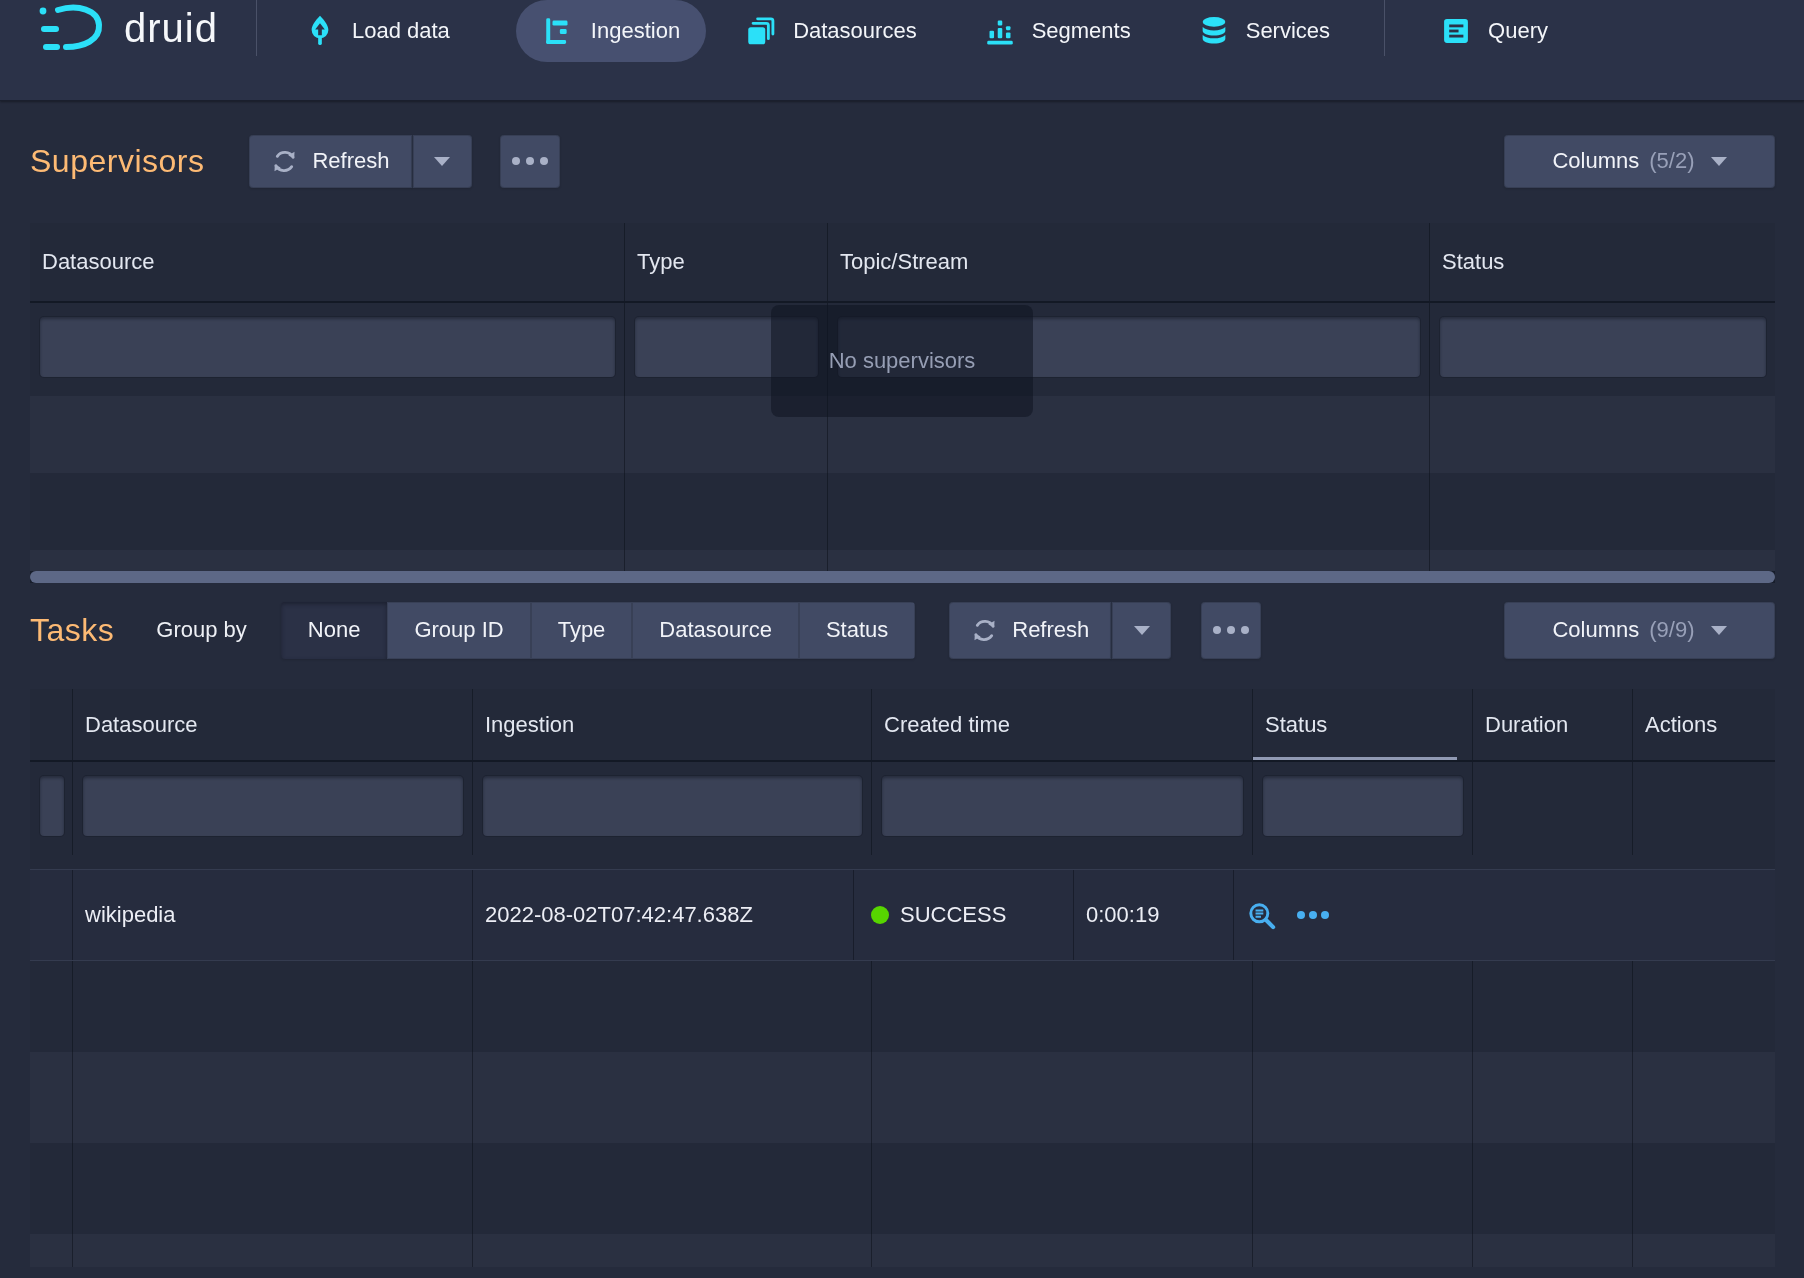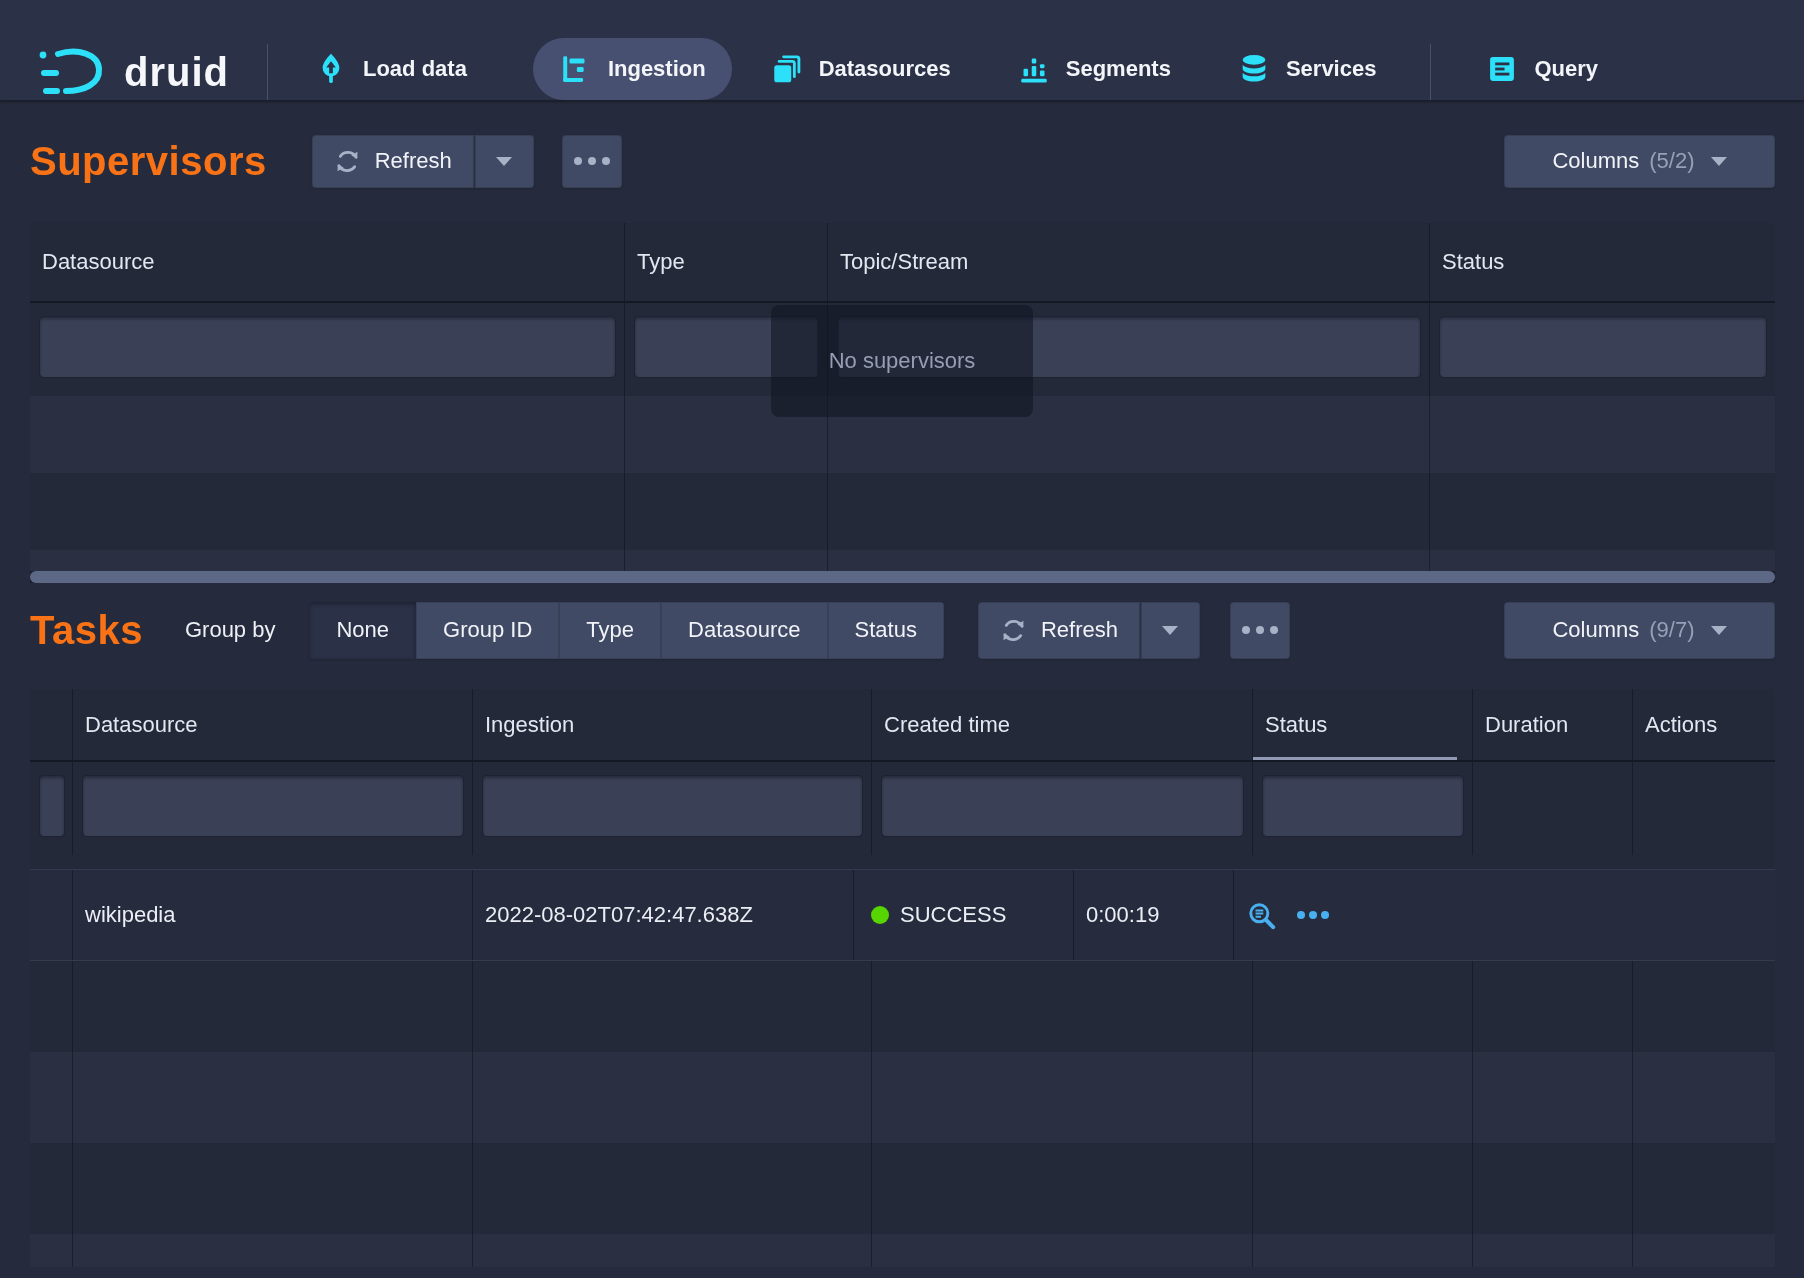--- a/index.html
+++ b/index.html
@@ -24,38 +24,37 @@
   *{box-sizing:border-box;margin:0;padding:0;}
   body{margin:0;background:#111;}
   .app{
     position:relative;width:1804px;height:1278px;overflow:hidden;
     background:var(--page-bg);
     font-family:"Liberation Sans", sans-serif;
     color:var(--txt);
   }
   
   .nav{
-    height:101px;background:var(--nav-bg);display:flex;align-items:flex-end;
+    height:101px;background:var(--nav-bg);display:flex;align-items:flex-start;
     padding-left:36px;border-bottom:1px solid #1a1f2d;
     box-shadow:0 1px 2px rgba(0,0,0,.35);
-    font-weight:bold;
   }
   .logo{display:flex;align-items:center;gap:14px;}
   .brand{font-size:40px;color:#f5f7fa;letter-spacing:1px;}
   .nav-divider{width:1px;height:56px;background:#4a5168;}
   .nav-item{
     display:flex;align-items:center;gap:15px;font-size:22px;color:#f3f5f9;
     cursor:pointer;height:62px;padding:0 4px;border-radius:31px;
   }
   .nav-item .nav-icon{display:flex;color:var(--accent);}
   .nav-item.active{background:#475070;padding:0 26px;}
   
   .view{padding:0 29px 0 30px;}
   .toolbar{display:flex;align-items:center;}
-  .page-title{font-size:40px;font-weight:700;color:#f97316;letter-spacing:.5px;}
+  .page-title{font-size:32px;font-weight:400;color:#fdba74;letter-spacing:.5px;}
   .btn{
     display:flex;align-items:center;justify-content:center;gap:14px;
     background:var(--btn-bg);color:#f1f3f8;font-size:22px;height:53px;
     border:none;border-radius:4px;padding:0 22px;cursor:pointer;
     box-shadow:inset 0 0 0 1px rgba(17,20,24,.2), 0 1px 2px rgba(17,20,24,.2);
     font-family:inherit;
   }
   .split{display:flex;}
   .split .btn.main{border-radius:4px 0 0 4px;}
   .split .btn.caret-seg{border-radius:0 4px 4px 0;width:60px;padding:0;border-left:1px solid rgba(13,18,28,.5);}
@@ -338,21 +337,21 @@
             <i></i>
             <i></i>
             <i></i>
           </span>
       </button>
 
       <div class="spacer"></div>
 
       <button class="btn" style="gap:10px;width:271px;height:57px;">
         <span>Columns</span>
-        <span class="count">(9/7)</span>
+        <span class="count">(9/9)</span>
         <span class="caret" style="margin-left:6px;"></span>
       </button>
     </div>
 
     <div class="table" style="margin-top:30px;width:1745px;">
       <div class="trow thead" style="height:73px;">
         <div class="cell" style="width:43px;"></div>
         <div class="cell" style="width:400px;">
             <span>Datasource</span>
           </div>

